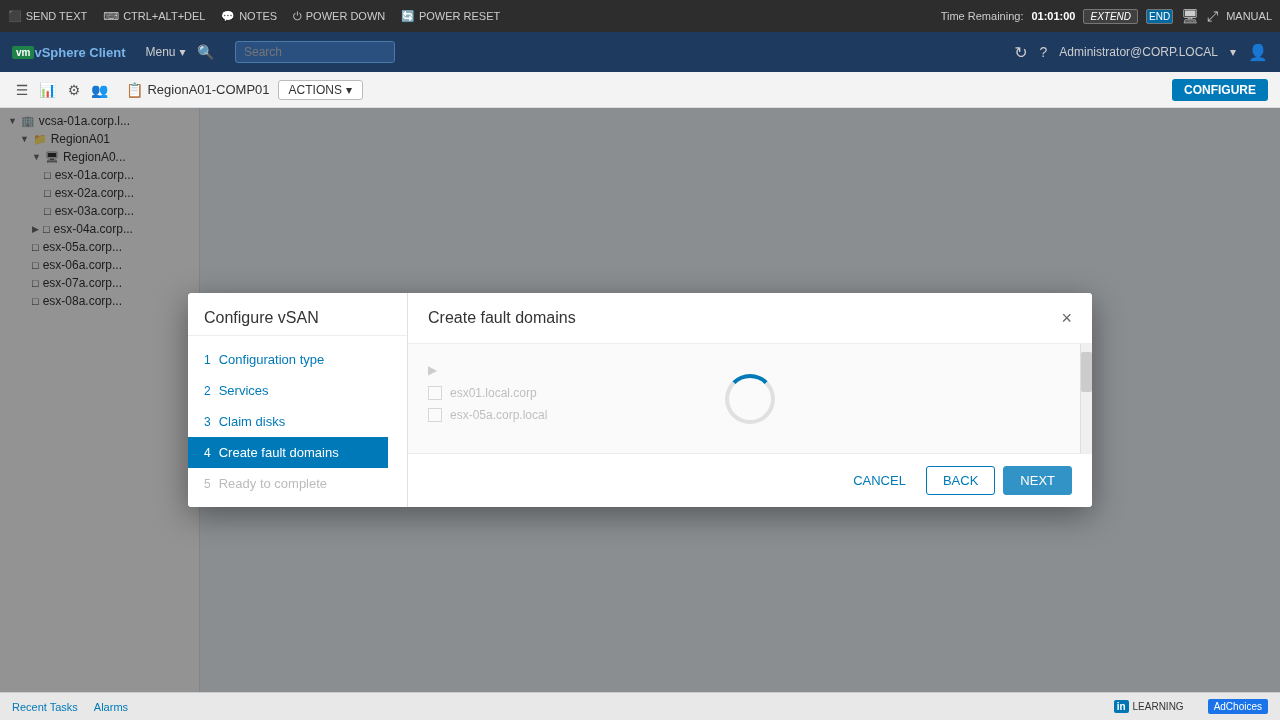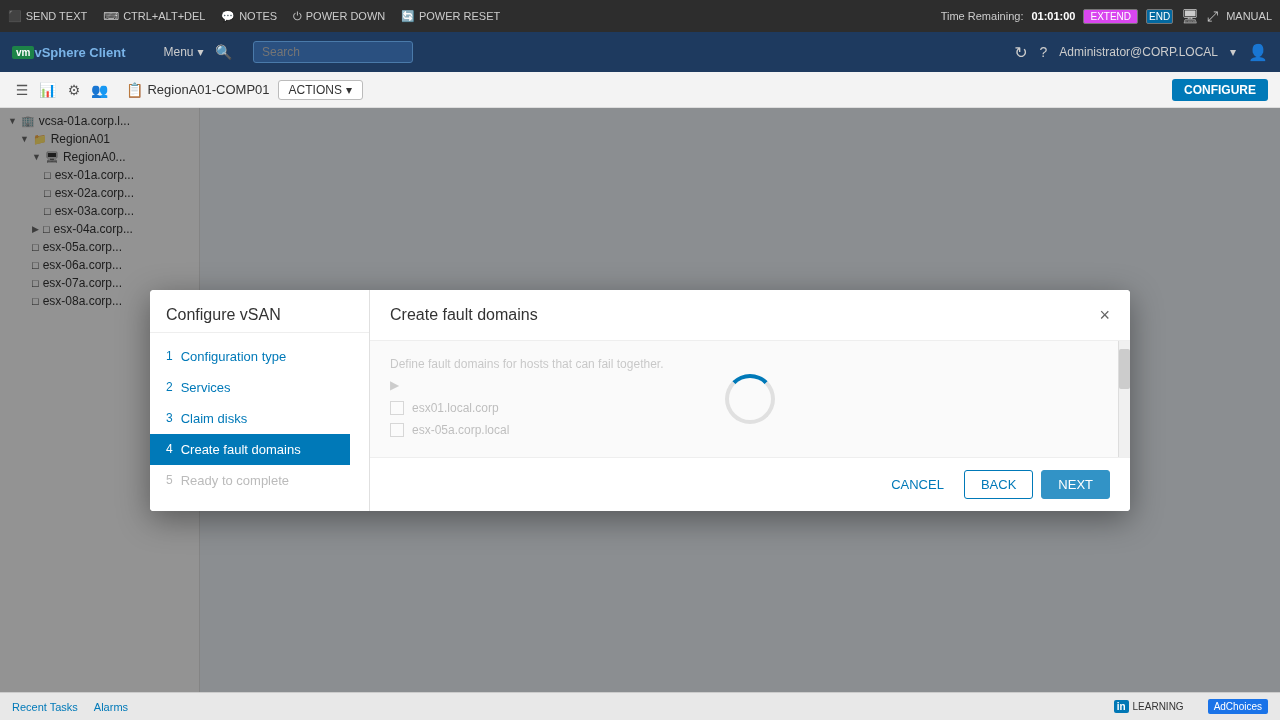--- a/index.html
+++ b/index.html
@@ -33,27 +33,28 @@
     }
     .time-section {
       margin-left: auto;
       display: flex;
       align-items: center;
       gap: 8px;
       color: #ccc;
       font-size: 11px;
     }
     .extend-btn {
-      background: #d946ef;
+      background: #404040;
       border: 1px solid #777;
       color: #fff;
       padding: 1px 6px;
       font-size: 10px;
       cursor: pointer;
       border-radius: 2px;
+      font-style: italic;
     }
     .end-btn {
       background: #0369a1;
       border: 1px solid #777;
       color: #fff;
       padding: 1px 2px;
       font-size: 10px;
       cursor: pointer;
       border-radius: 2px;
     }
@@ -79,21 +80,21 @@
       color: #7ab4e8;
       font-size: 13px;
     }
     .vsphere-menu {
       color: #ccc;
       font-size: 12px;
       display: flex;
       align-items: center;
       gap: 4px;
       cursor: pointer;
-      margin-left: 26px;
+      margin-left: 8px;
     }
     .vsphere-search {
       background: #2a5080;
       border: 1px solid #4a7aaa;
       border-radius: 3px;
       padding: 3px 8px;
       color: #aaa;
       font-size: 12px;
       width: 160px;
       margin-left: 8px;
@@ -208,21 +209,21 @@
       align-items: center;
       justify-content: center;
       z-index: 100;
     }
 
     
     .modal {
       background: #fff;
       border-radius: 4px;
       box-shadow: 0 8px 32px rgba(0,0,0,0.4);
-      width: 980px;
+      width: 904px;
       max-height: 490px;
       display: flex;
       flex-direction: column;
       overflow: hidden;
     }
     .modal-close {
       cursor: pointer;
       color: #666;
       font-size: 18px;
       line-height: 1;
@@ -574,21 +575,20 @@
 
           <div style="padding:16px 20px 8px 20px;display:flex;justify-content:space-between;align-items:flex-start;background:#fff;border-bottom:1px solid #eee;">
             <div>
               <div class="content-title">Create fault domains</div>
             </div>
             <button class="modal-close">×</button>
           </div>
 
           <div style="flex:1;position:relative;overflow:hidden;">
             <div class="faded-content" style="padding:16px 20px;">
-              <p style="font-size:12px;color:#555;margin-bottom:4px;">Define fault domains for hosts that can fail together.</p>
               <div style="margin-bottom:4px;">
                 <span style="font-size:12px;color:#666;">▶</span>
               </div>
               <div class="fault-host-row">
                 <div class="host-checkbox"></div>
                 <span>esx01.local.corp</span>
               </div>
               <div class="fault-host-row">
                 <div class="host-checkbox"></div>
                 <span>esx-05a.corp.local</span>

